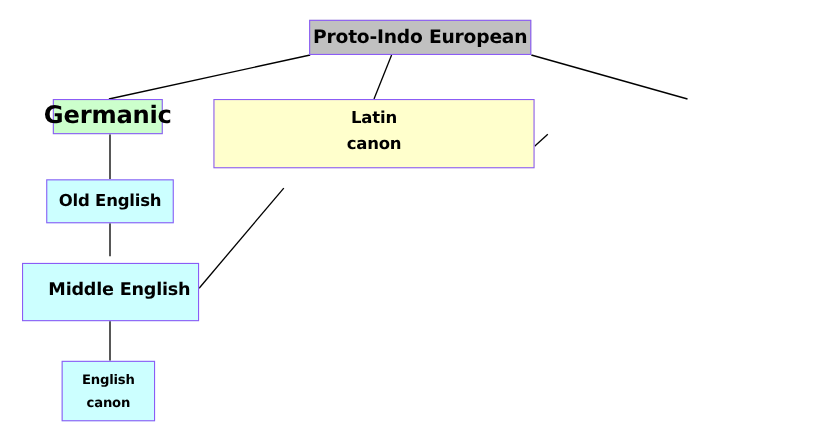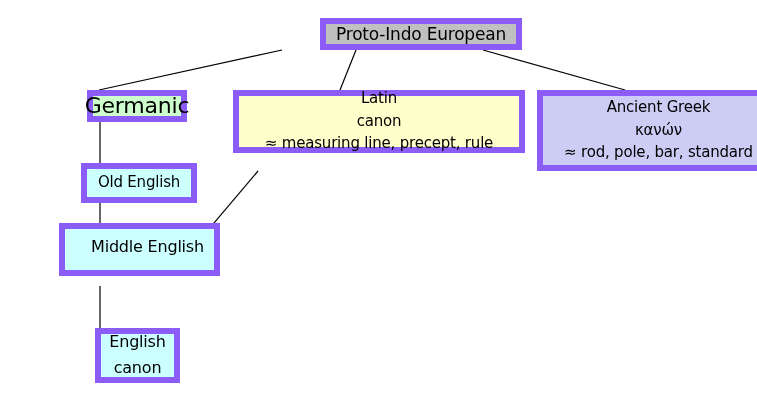--- a/index.html
+++ b/index.html
@@ -18,53 +18,52 @@
   #edges {
     position: absolute;
     left: 0;
     top: 0;
     width: 757px;
     height: 401px;
   }
   .node {
     position: absolute;
     box-sizing: border-box;
-    border: 6px solid #8b5cf6;
+    border: 1px solid #8b5cf6;
     display: flex;
     flex-direction: column;
     align-items: center;
     justify-content: center;
     color: #000000;
-    font-weight: normal;
+    font-weight: bold;
     letter-spacing: -0.2px;
     text-align: center;
     line-height: 1.18;
     z-index: 2;
-    margin-left: 39px;
   }
   .node .line {
     display: block;
     white-space: nowrap;
   }
 
   
   #node-pie      { left: 281px; top: 18px;  width: 202px; height: 32px;
                    background: #c0c0c0; font-size: 17px; }
   #node-germanic { left: 48px;  top: 90px;  width: 100px; height: 32px;
                    background: #ccffcc; font-size: 22px; }
   #node-latin    { left: 194px; top: 90px;  width: 292px; height: 63px;
                    background: #ffffcc; font-size: 15px; }
   #node-greek    { left: 498px; top: 90px;  width: 243px; height: 81px;
                    background: #ccccf5; font-size: 15px; }
   #node-old-en   { left: 42px;  top: 163px; width: 116px; height: 40px;
                    background: #ccffff; font-size: 15px; }
-  #node-mid-en   { left: 20px;  top: 223px; width: 161px; height: 53px;
+  #node-mid-en   { left: 20px;  top: 239px; width: 161px; height: 53px;
                    background: #ccffff; font-size: 16px; padding-left: 16px; }
   #node-english  { left: 56px;  top: 328px; width: 85px;  height: 55px;
-                   background: #ccffff; font-size: 16px; }
+                   background: #ccffff; font-size: 12px; }
 
   #node-latin .line-1 { margin-bottom: 5px; }
   #node-greek .line-1 { margin-bottom: 5px; }
   #node-latin .line-2 { margin-bottom: 4px; }
   #node-greek .line-2 { margin-bottom: 4px; }
   #node-mid-en .line-1 { margin-bottom: 5px; }
   #node-english .line-1 { margin-bottom: 7px; }
 </style>
 </head>
 <body>
@@ -94,28 +93,22 @@
     <span class="line line-1">Proto-Indo European</span>
   </div>
 
   <div class="node" id="node-germanic">
     <span class="line line-1">Germanic</span>
   </div>
 
   <div class="node" id="node-latin">
     <span class="line line-1">Latin</span>
     <span class="line line-2">canon</span>
-    <span class="line line-3">≈ measuring line, precept, rule</span>
   </div>
 
-  <div class="node" id="node-greek">
-    <span class="line line-1">Ancient Greek</span>
-    <span class="line line-2">κανών</span>
-    <span class="line line-3">≈ rod, pole, bar, standard</span>
-  </div>
 
   <div class="node" id="node-old-en">
     <span class="line line-1">Old English</span>
   </div>
 
   <div class="node" id="node-mid-en">
     <span class="line line-1">Middle English</span>
   </div>
 
   <div class="node" id="node-english">

